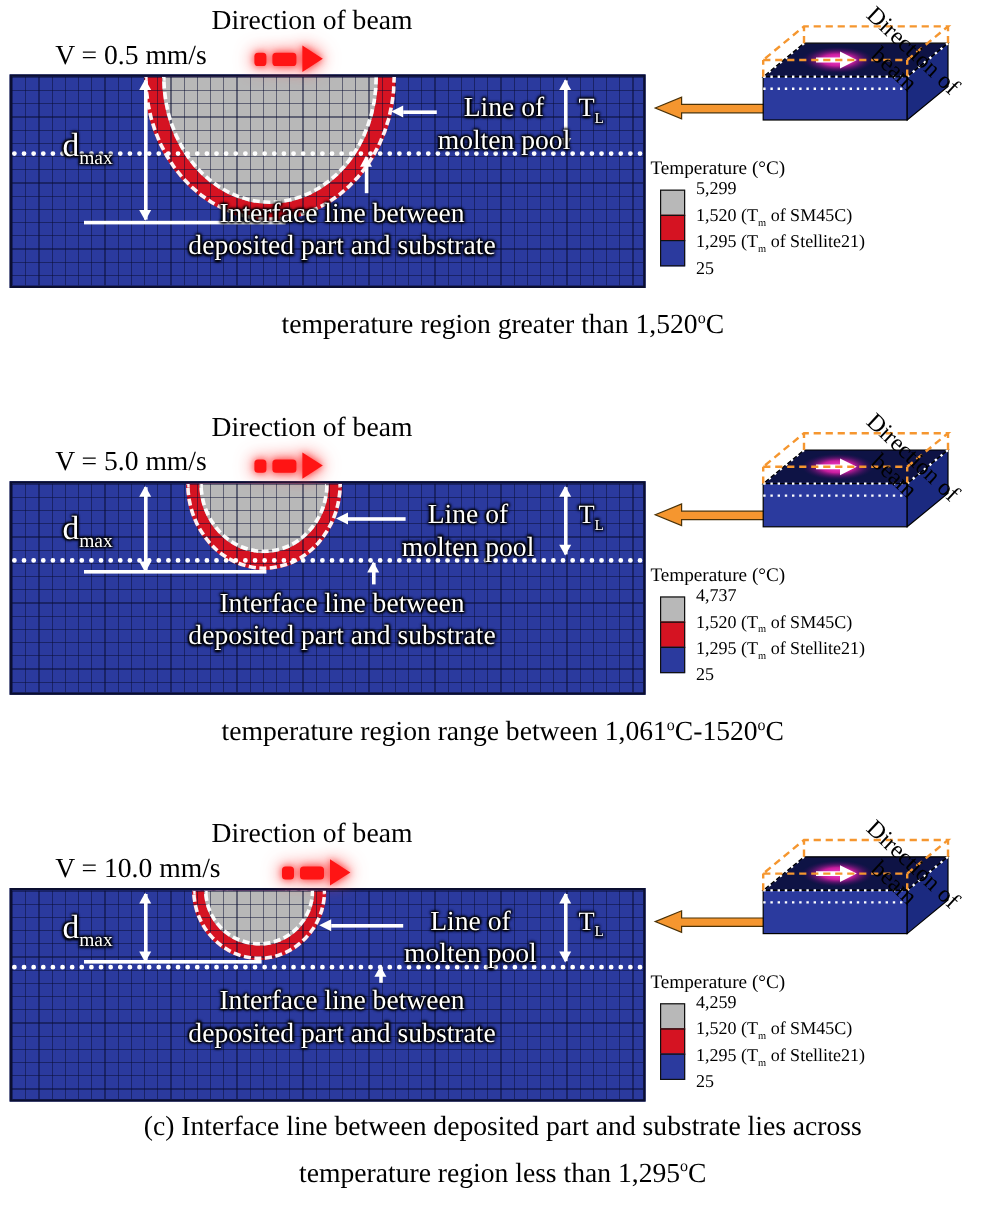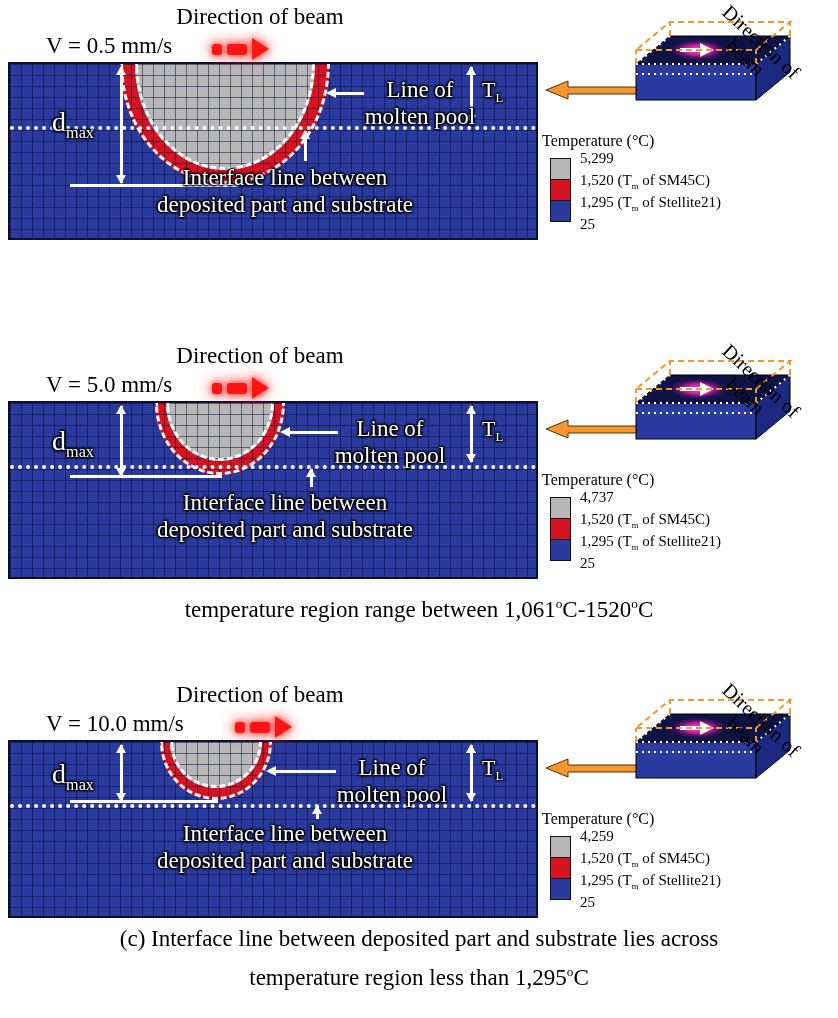--- a/index.html
+++ b/index.html
@@ -182,20 +182,21 @@
           <div class="swatch s-red"></div>
           <div class="swatch s-blue"></div>
         </div>
         <div class="legend-label l-max">5,299</div>
         <div class="legend-label l-mid"><span>1,520 (T</span><sub>m</sub><span> of SM45C)</span></div>
         <div class="legend-label l-low"><span>1,295 (T</span><sub>m</sub><span> of Stellite21)</span></div>
         <div class="legend-label l-min">25</div>
       </div>
     </div>
     <div class="caption">
+      <div class="cap2"><span>temperature region greater than 1,520</span><sup>o</sup><span>C</span></div>
     </div>
   </section>
 
   <section class="panel p-b">
     <div class="beam-header">Direction of beam</div>
     <div class="velocity">V = 5.0 mm/s</div>
     <div class="beam-arrow">
       <span class="bdash b1"></span>
       <span class="bdash b2"></span>
       <span class="bhead"></span>

